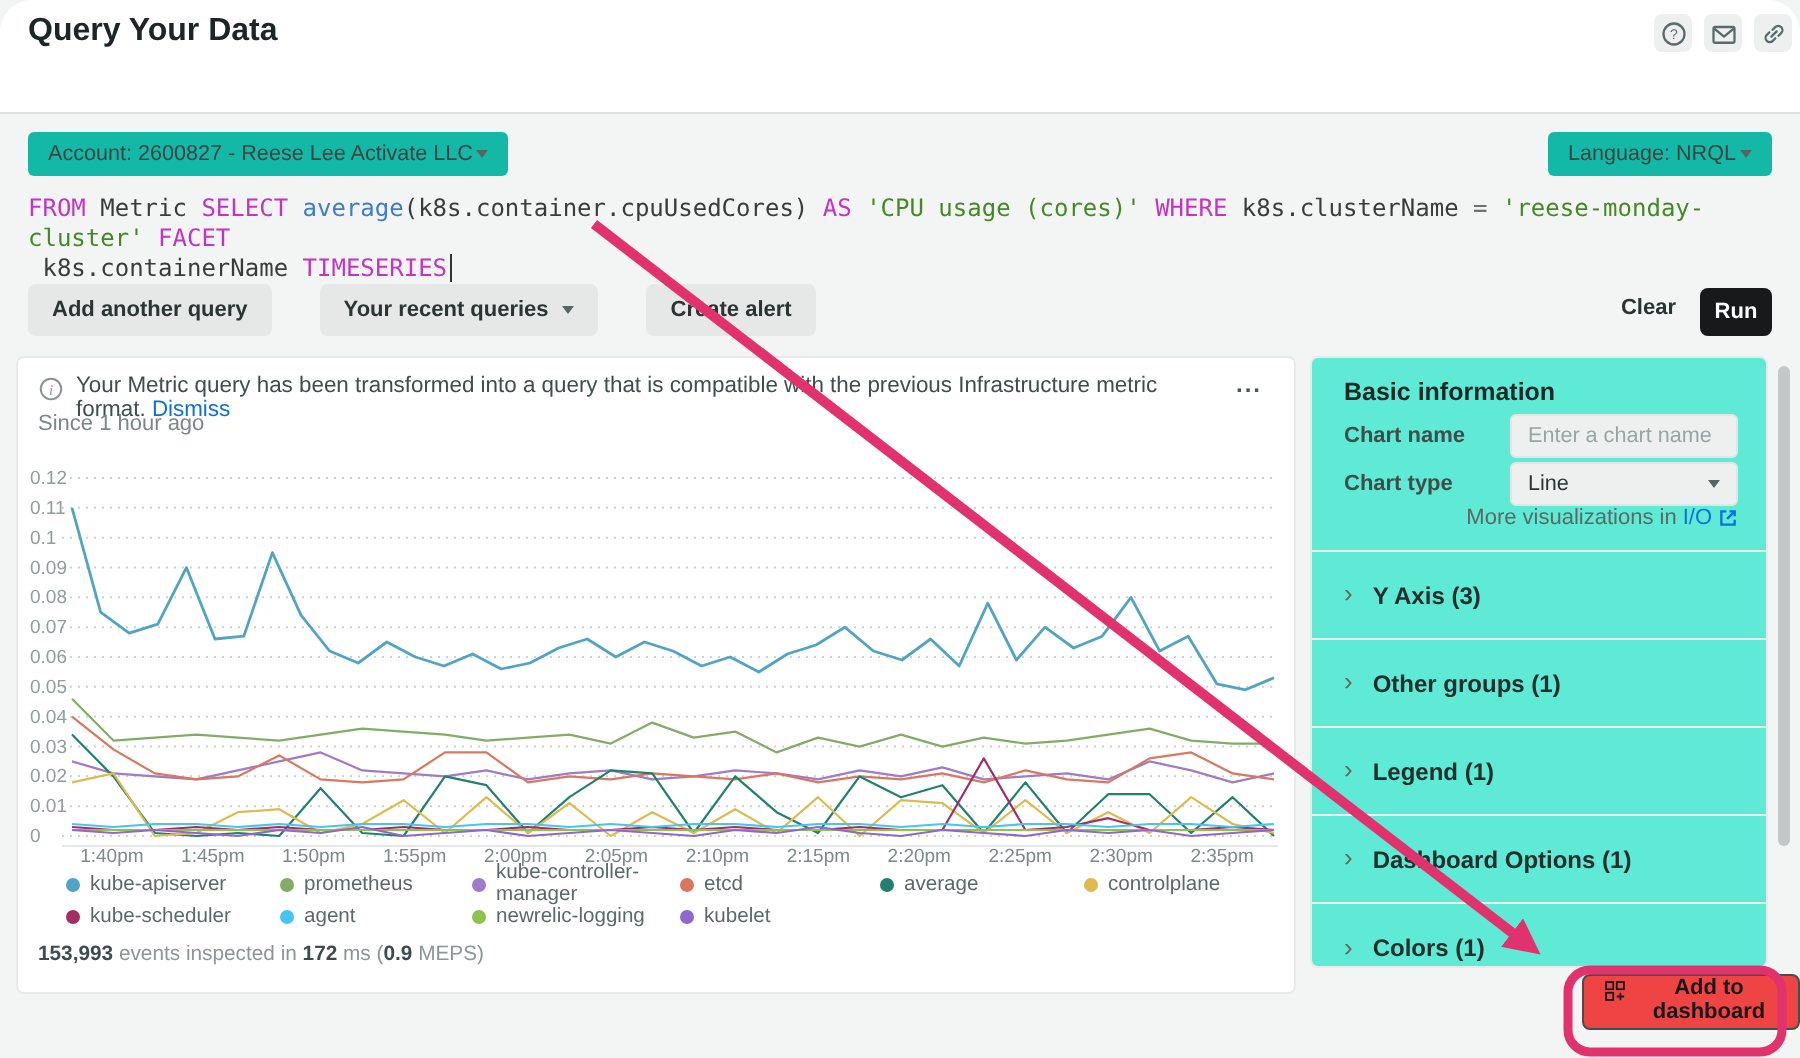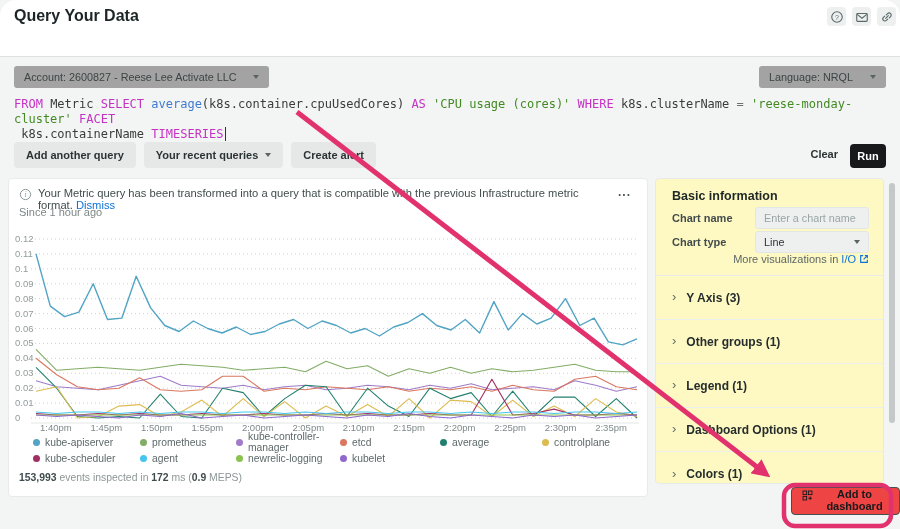--- a/index.html
+++ b/index.html
@@ -10,47 +10,47 @@
   
   .hdr { position:absolute; top:0; left:0; right:0; height:57px; background:#fff; border-bottom:1px solid #dde1e1; }
   .page-title { position:absolute; left:14px; top:7px; font-size:16px; font-weight:700; color:#1d2527; }
   .hdr-icons { position:absolute; right:4px; top:7px; display:flex; gap:6px; }
   .icon-btn { width:19px; height:19px; background:#eef0f0; border:none; border-radius:4px; display:flex; align-items:center; justify-content:center; color:#5a6a6a; cursor:pointer; padding:0; }
   .tabs { position:absolute; left:14px; top:34px; display:flex; gap:18px; }
   .tab { font-size:12px; color:#6a7373; padding-bottom:7px; cursor:pointer; border-bottom:3px solid transparent; }
   .tab.active { color:#1d2527; font-weight:700; border-bottom-color:#29323a; }
 
   
-  .pill { position:absolute; top:66px; height:22px; background:#a3a3a3; border:none; border-radius:3px; font-family:"Liberation Sans",sans-serif; font-size:10.8px; color:#3c4444; padding:0 10px; display:inline-flex; align-items:center; gap:17px; cursor:pointer; }
+  .pill { position:absolute; top:66px; height:22px; background:#14b8a6; border:none; border-radius:3px; font-family:"Liberation Sans",sans-serif; font-size:10.8px; color:#3c4444; padding:0 10px; display:inline-flex; align-items:center; gap:2px; cursor:pointer; }
   .pill.acc { left:14px; } .pill.lang { right:14px;text-align:right; }
   .caret { width:0; height:0; border-left:3.5px solid transparent; border-right:3.5px solid transparent; border-top:4px solid #5a6464; display:inline-block; }
   .code { position:absolute; left:14px; top:97px; width:876px; font-family:"DejaVu Sans Mono", monospace; font-size:12px; line-height:15px; white-space:pre-wrap; word-break:break-word; }
   .tok-kw { color:var(--c-kw); } .tok-fn { color:var(--c-fn); } .tok-str { color:var(--c-str); }
   .tok-id { color:var(--c-id); } .tok-op { color:var(--c-op); }
   .cursor { border-right:1px solid #333; margin-left:1px; }
-  .btn-row { position:absolute; left:14px; top:142px; display:flex; gap:8px; }
+  .btn-row { position:absolute; left:14px; top:142px; display:flex; gap:24px; }
   .btn-row button { height:26px; padding:0 12px; background:#e6e8e8; border:none; border-radius:4px; font-family:"Liberation Sans",sans-serif; font-size:11px; font-weight:600; color:#2c3333; display:inline-flex; align-items:center; gap:7px; cursor:pointer; }
   .clear-btn { position:absolute; right:62px; top:148px; background:none; border:none; font-size:11px; font-weight:600; color:#2c3333; cursor:pointer; }
   .run-btn { position:absolute; right:14px; top:144px; height:24px; min-width:36px; background:#17191a; color:#fff; border:none; border-radius:4px; font-size:11px; font-weight:600; cursor:pointer; }
 
   
   .chart-panel { position:absolute; left:8px; top:178px; width:640px; height:319px; background:#fff; border:1px solid #e8eaea; border-radius:4px; }
   .notice { position:absolute; left:10px; top:8px; width:580px; font-size:11.2px; color:#414c4c; display:flex; gap:6px; align-items:flex-start; }
   .notice a { color:#0d72d8; text-decoration:none; cursor:pointer; }
   .more-dots { position:absolute; right:16px; top:6px; font-size:12px; font-weight:700; letter-spacing:1px; color:#4a5555; cursor:pointer; }
   .since { position:absolute; left:10px; top:27px; font-size:11px; color:#7d8787; }
   #chart-svg { position:absolute; left:0; top:40px; }
   #legend { position:absolute; left:24px; top:256px; right:8px; display:grid; grid-template-columns:107px 96px 104px 100px 102px 1fr; row-gap:2px; font-size:10.3px; color:#5d6868; }
   .leg-item { display:flex; align-items:center; gap:5px; height:14px; cursor:pointer; }
   .leg-dot { width:7px; height:7px; border-radius:50%; flex:none; }
   #footer-meta { position:absolute; left:10px; top:293px; font-size:10.4px; color:#8d9696; }
   .fm-b { color:#3f4b4e; font-weight:700; }
 
   
-  .options-panel { position:absolute; left:655px; top:178px; width:229px; height:306px; background:#fef9c3; border:1px solid #e8eaea; border-radius:4px; }
+  .options-panel { position:absolute; left:655px; top:178px; width:229px; height:306px; background:#5eead4; border:1px solid #e8eaea; border-radius:4px; }
   .op-title { position:absolute; left:16px; top:10px; font-size:12.5px; font-weight:700; color:#1f2727; }
   .op-label { position:absolute; left:16px; font-size:11px; font-weight:600; color:#434c4c; }
   .op-input { position:absolute; left:99px; width:114px; height:22px; background:#eef0f0; border:1px solid #e3e6e6; border-radius:3px; font-family:"Liberation Sans",sans-serif; font-size:10.8px; color:#333; padding:0 8px; }
   .op-input::placeholder { color:#9aa4a4; }
   .op-select { position:absolute; left:99px; width:114px; height:22px; background:#eef0f0; border:1px solid #e3e6e6; border-radius:3px; font-size:10.8px; color:#2c3333; display:flex; align-items:center; justify-content:space-between; padding:0 8px; cursor:pointer; }
   .moreviz { position:absolute; right:14px; top:74px; font-size:11px; color:#5d6767; display:flex; align-items:center; gap:3px; }
   .moreviz a { color:#0d72d8; text-decoration:none; cursor:pointer; }
   .op-div { position:absolute; left:0; right:0; top:96px; border-top:1px solid #e9eceb; }
   #sections { position:absolute; left:0; top:97px; right:0; }
   .sect { height:44px; display:flex; align-items:center; padding-left:16px; gap:10px; border-bottom:1px solid #eceeee; font-size:12px; font-weight:700; color:#252d2d; cursor:pointer; }

